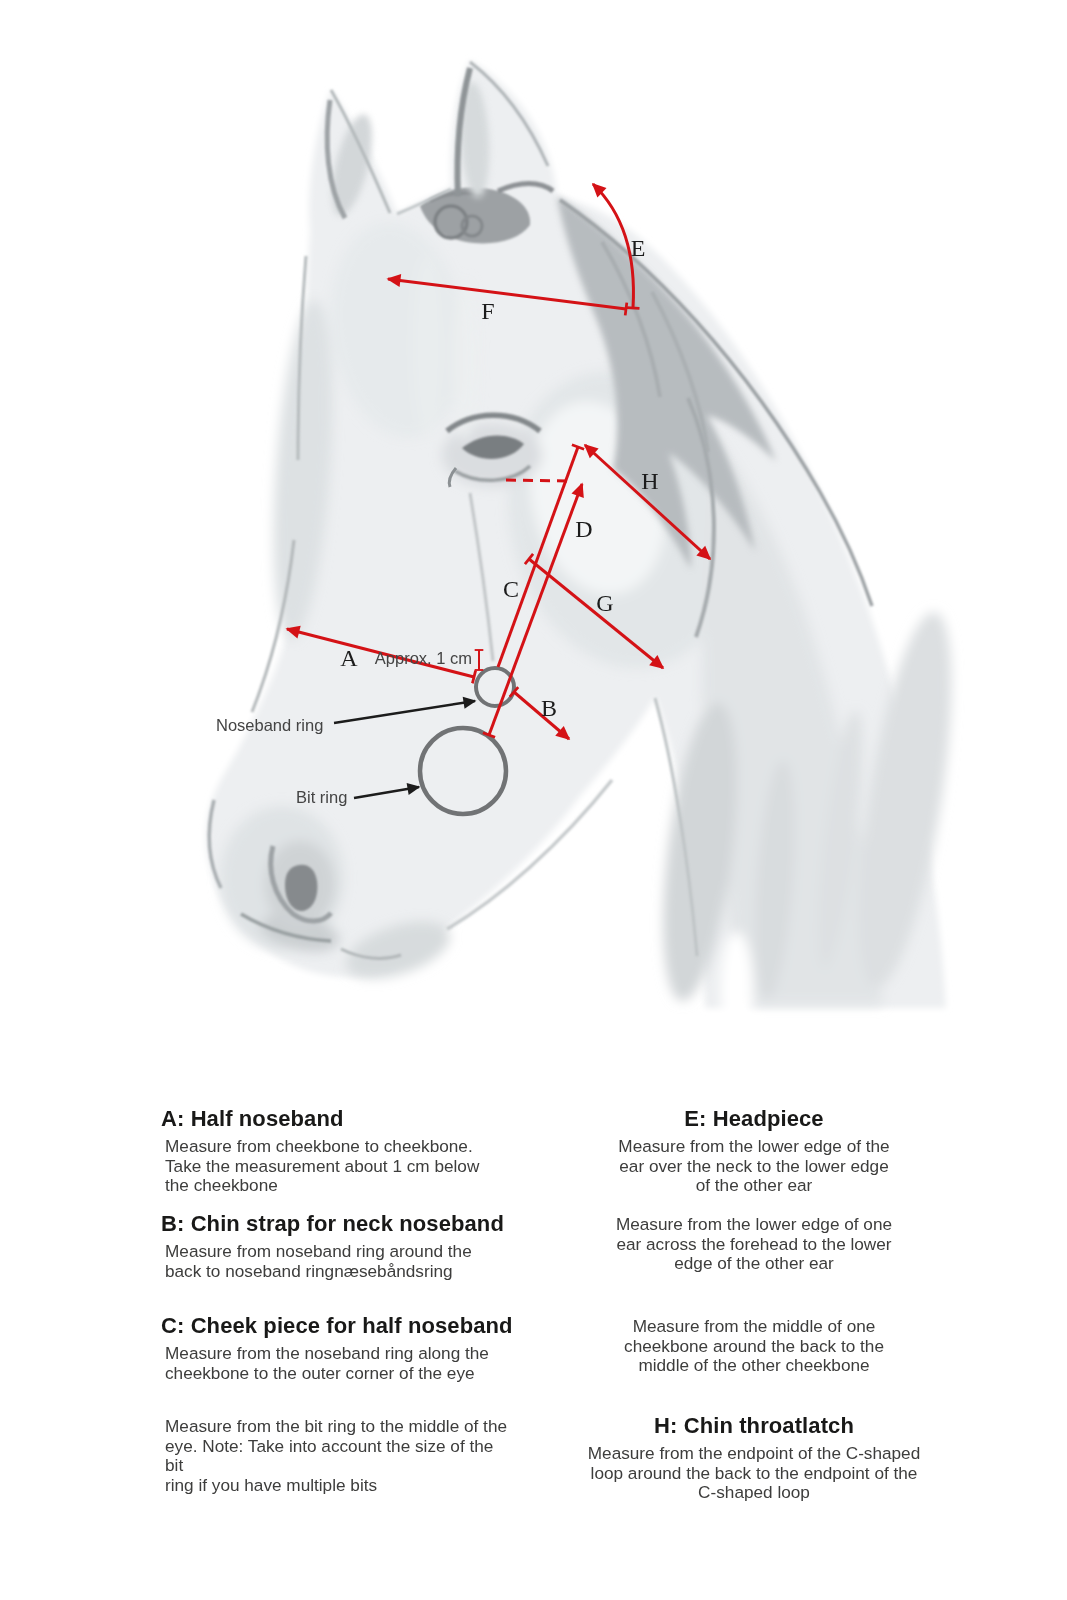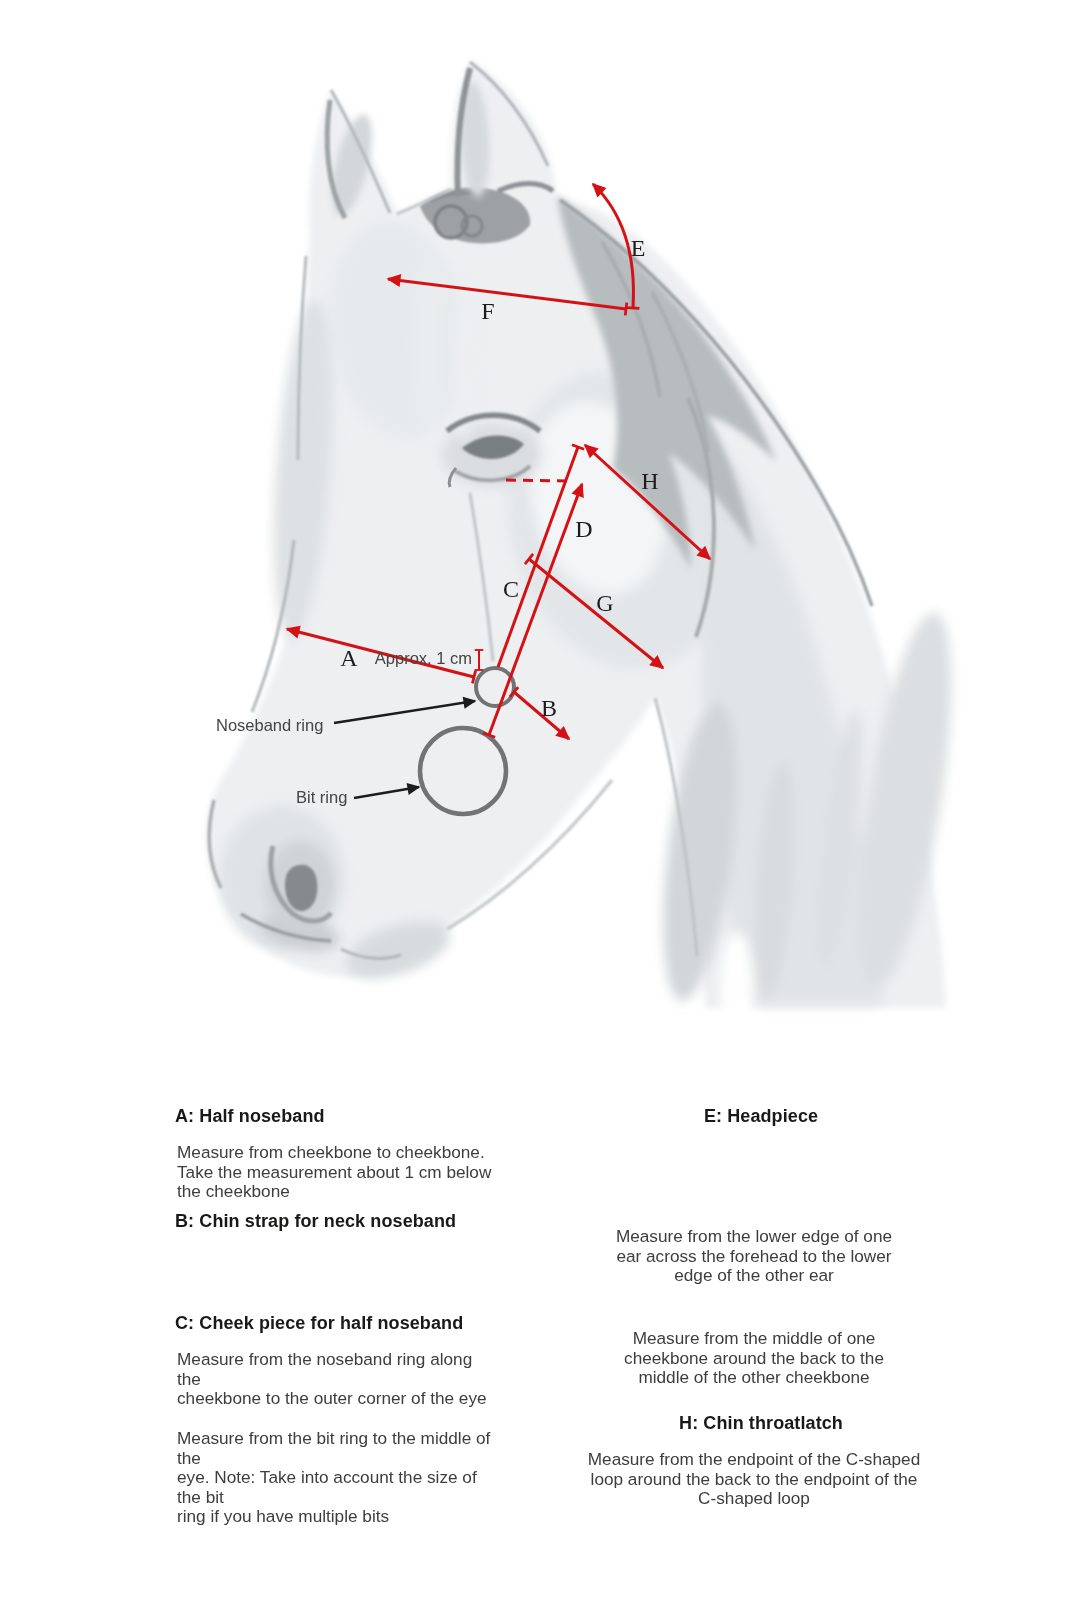--- a/index.html
+++ b/index.html
@@ -15,23 +15,23 @@
   .blk{stroke:var(--ink,#1c1c1c);stroke-width:2.4;fill:none;}
   .mk-ink{fill:var(--ink,#1c1c1c);}
   .ring{stroke:var(--ring,#717375);fill:none;}
   .cap{font-family:"Liberation Serif",serif;font-size:24px;fill:#1c1c1c;}
   .note{font-family:"Liberation Sans",sans-serif;font-size:16.5px;fill:#444444;}
 
   
   .legend-section{position:absolute;}
   .col-left{left:161px;width:352px;}
   .col-right{left:569px;width:370px;text-align:center;}
-  .legend-section h3{margin:0 0 5px 14px;font-size:18px;font-weight:bold;color:#191918;
+  .legend-section h3{margin:0 0 5px 0;font-size:22px;font-weight:bold;color:#191918;
                      letter-spacing:.1px;}
-  .legend-section p{margin:16px;font-size:17.2px;line-height:19.5px;color:#3d3d3c;
+  .legend-section p{margin:4px;font-size:17.2px;line-height:19.5px;color:#3d3d3c;
                     white-space:pre-line;}
   .s1{top:1106px;} .s2{top:1211px;} .s3{top:1313px;} .s4{top:1413px;}
 </style>
 </head>
 <body>
 
 <div id="page">
 
   <svg id="diagram-svg" width="1067" height="1080" viewBox="0 0 1067 1080">
     <defs>
@@ -161,33 +161,38 @@
 
   <div>
     <div class="legend-section col-left s1">
       <h3>A: Half noseband</h3>
       <p>Measure from cheekbone to cheekbone.
 Take the measurement about 1 cm below
 the cheekbone</p>
     </div>
     <div class="legend-section col-left s2">
       <h3>B: Chin strap for neck noseband</h3>
+      <p>Measure from noseband ring around the
+back to noseband ringnæsebåndsring</p>
     </div>
     <div class="legend-section col-left s3">
       <h3>C: Cheek piece for half noseband</h3>
       <p>Measure from the noseband ring along the
 cheekbone to the outer corner of the eye</p>
     </div>
     <div class="legend-section col-left s4">
       <p>Measure from the bit ring to the middle of the
 eye. Note: Take into account the size of the bit
 ring if you have multiple bits</p>
     </div>
     <div class="legend-section col-right s1">
       <h3>E: Headpiece</h3>
+      <p>Measure from the lower edge of the
+ear over the neck to the lower edge
+of the other ear</p>
     </div>
     <div class="legend-section col-right s2">
       <p>Measure from the lower edge of one
 ear across the forehead to the lower
 edge of the other ear</p>
     </div>
     <div class="legend-section col-right s3">
       <p>Measure from the middle of one
 cheekbone around the back to the
 middle of the other cheekbone</p>

